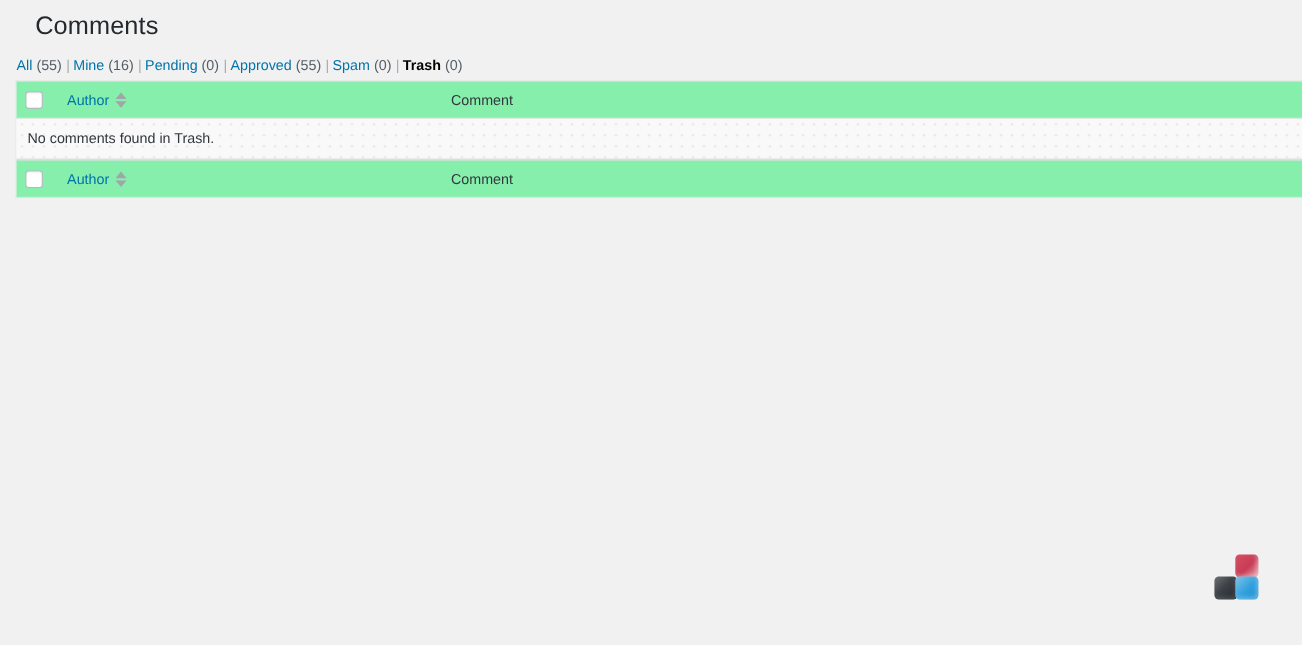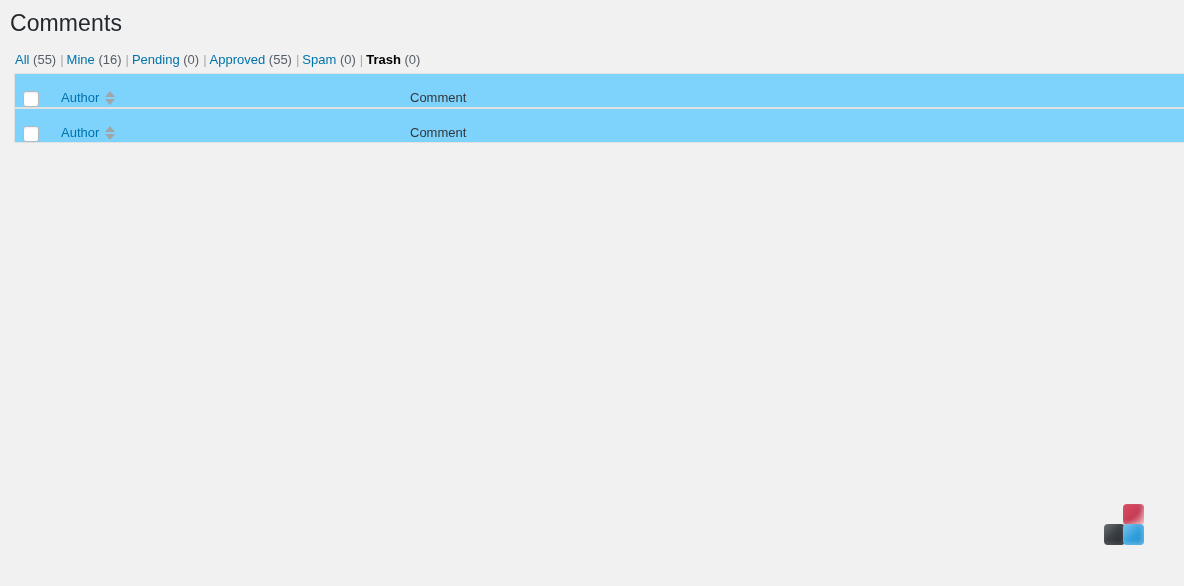--- a/index.html
+++ b/index.html
@@ -13,21 +13,21 @@
     font-family: "Liberation Sans", sans-serif;
     font-size: 13px;
     color: #32373c;
     overflow: hidden;
     position: relative;
   }
 
   
   .page-title {
     margin: 0;
-    padding: 9px 0 4px 10px;
+    padding: 9px 0 4px 32px;
     font-size: 23px;
     font-weight: 400;
     line-height: 29px;
     color: #23282d;
     letter-spacing: 0.1px;
   }
 
   
   .subsubsub {
     margin: 8px 0 15px 0;
@@ -74,23 +74,23 @@
     border-collapse: separate;
     border-spacing: 0;
     background: #fff;
     border: 1px solid #e1e1e1;
     border-right: 0;
     box-sizing: border-box;
   }
   .wp-list-table .thead-row,
   .wp-list-table .tfoot-row {
     display: flex;
-    align-items: flex-end;
+    align-items: center;
     height: 33px;
-    background: #7dd3fc;
+    background: #86efac;
   }
   .wp-list-table .thead-row {
     border-bottom: 1px solid #e1e1e1;
   }
   .wp-list-table .tfoot-row {
     border-top: 1px solid #e1e1e1;
   }
 
   .cb-col {
     width: 2.2em;
@@ -244,20 +244,23 @@
           <span class="arrow-up"></span>
           <span class="arrow-down"></span>
         </span>
       </a>
     </div>
     <div class="col-comment">
       <span class="col-head-static">Comment</span>
     </div>
   </div>
 
+  <div class="no-items-row">
+    <div class="no-items-cell">No comments found in Trash.</div>
+  </div>
 
   <div class="tfoot-row">
     <div class="cb-col">
       <input type="checkbox" class="cb-checkbox" aria-label="Select All" style="">
     </div>
     <div class="col-author">
       <a href="#" class="sortable-link">
         <span>Author</span>
         <span class="sorting-indicator">
           <span class="arrow-up"></span>

